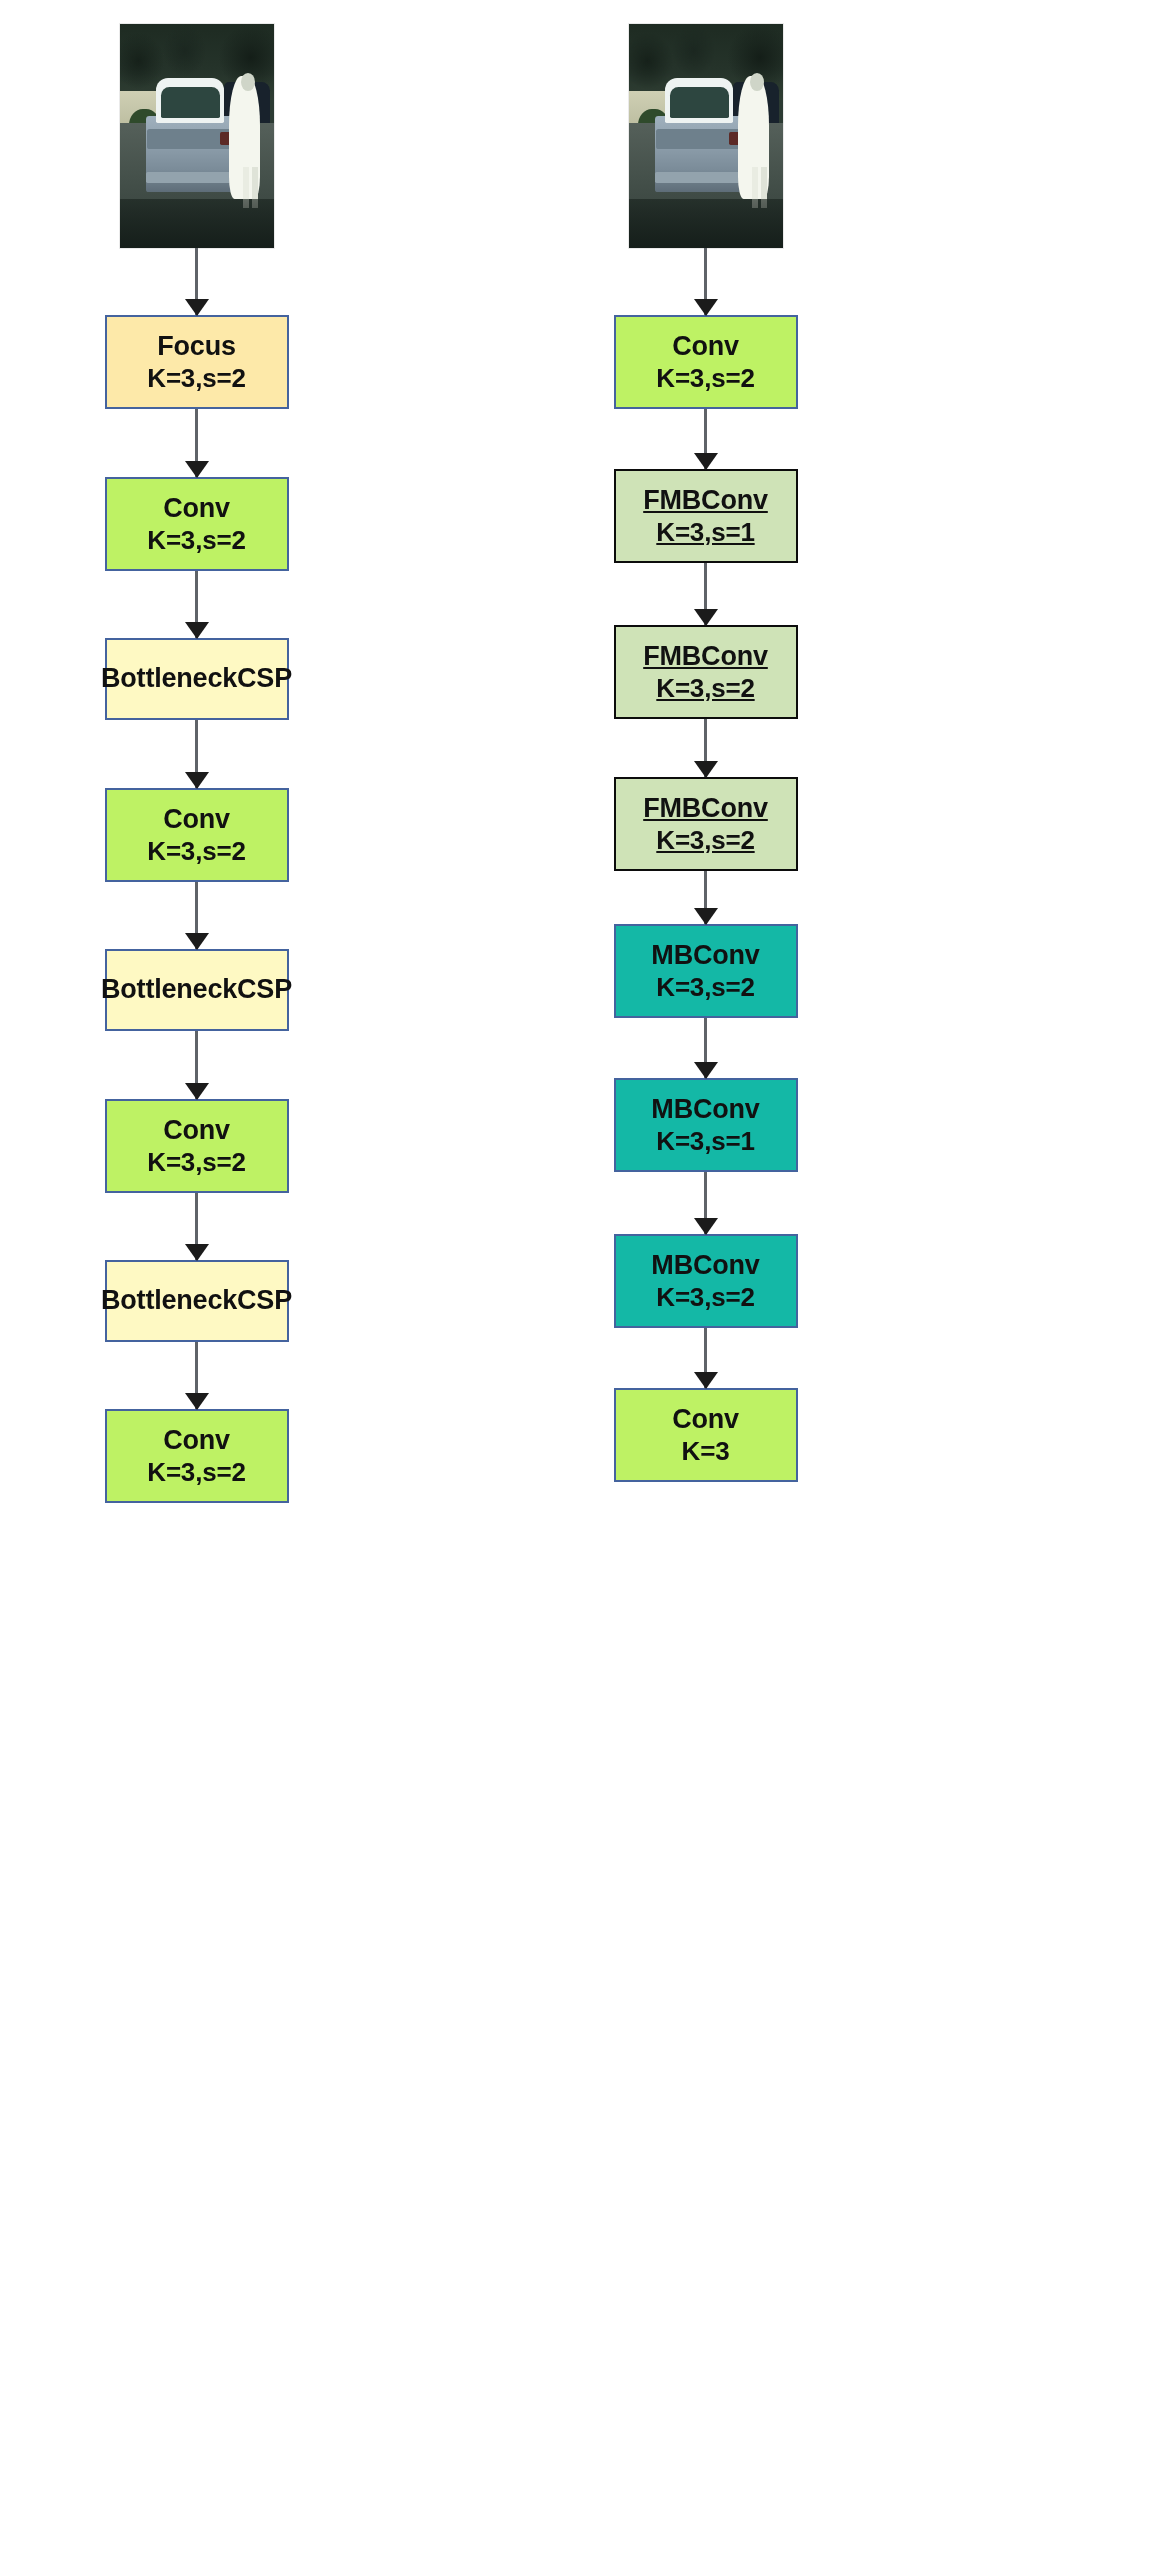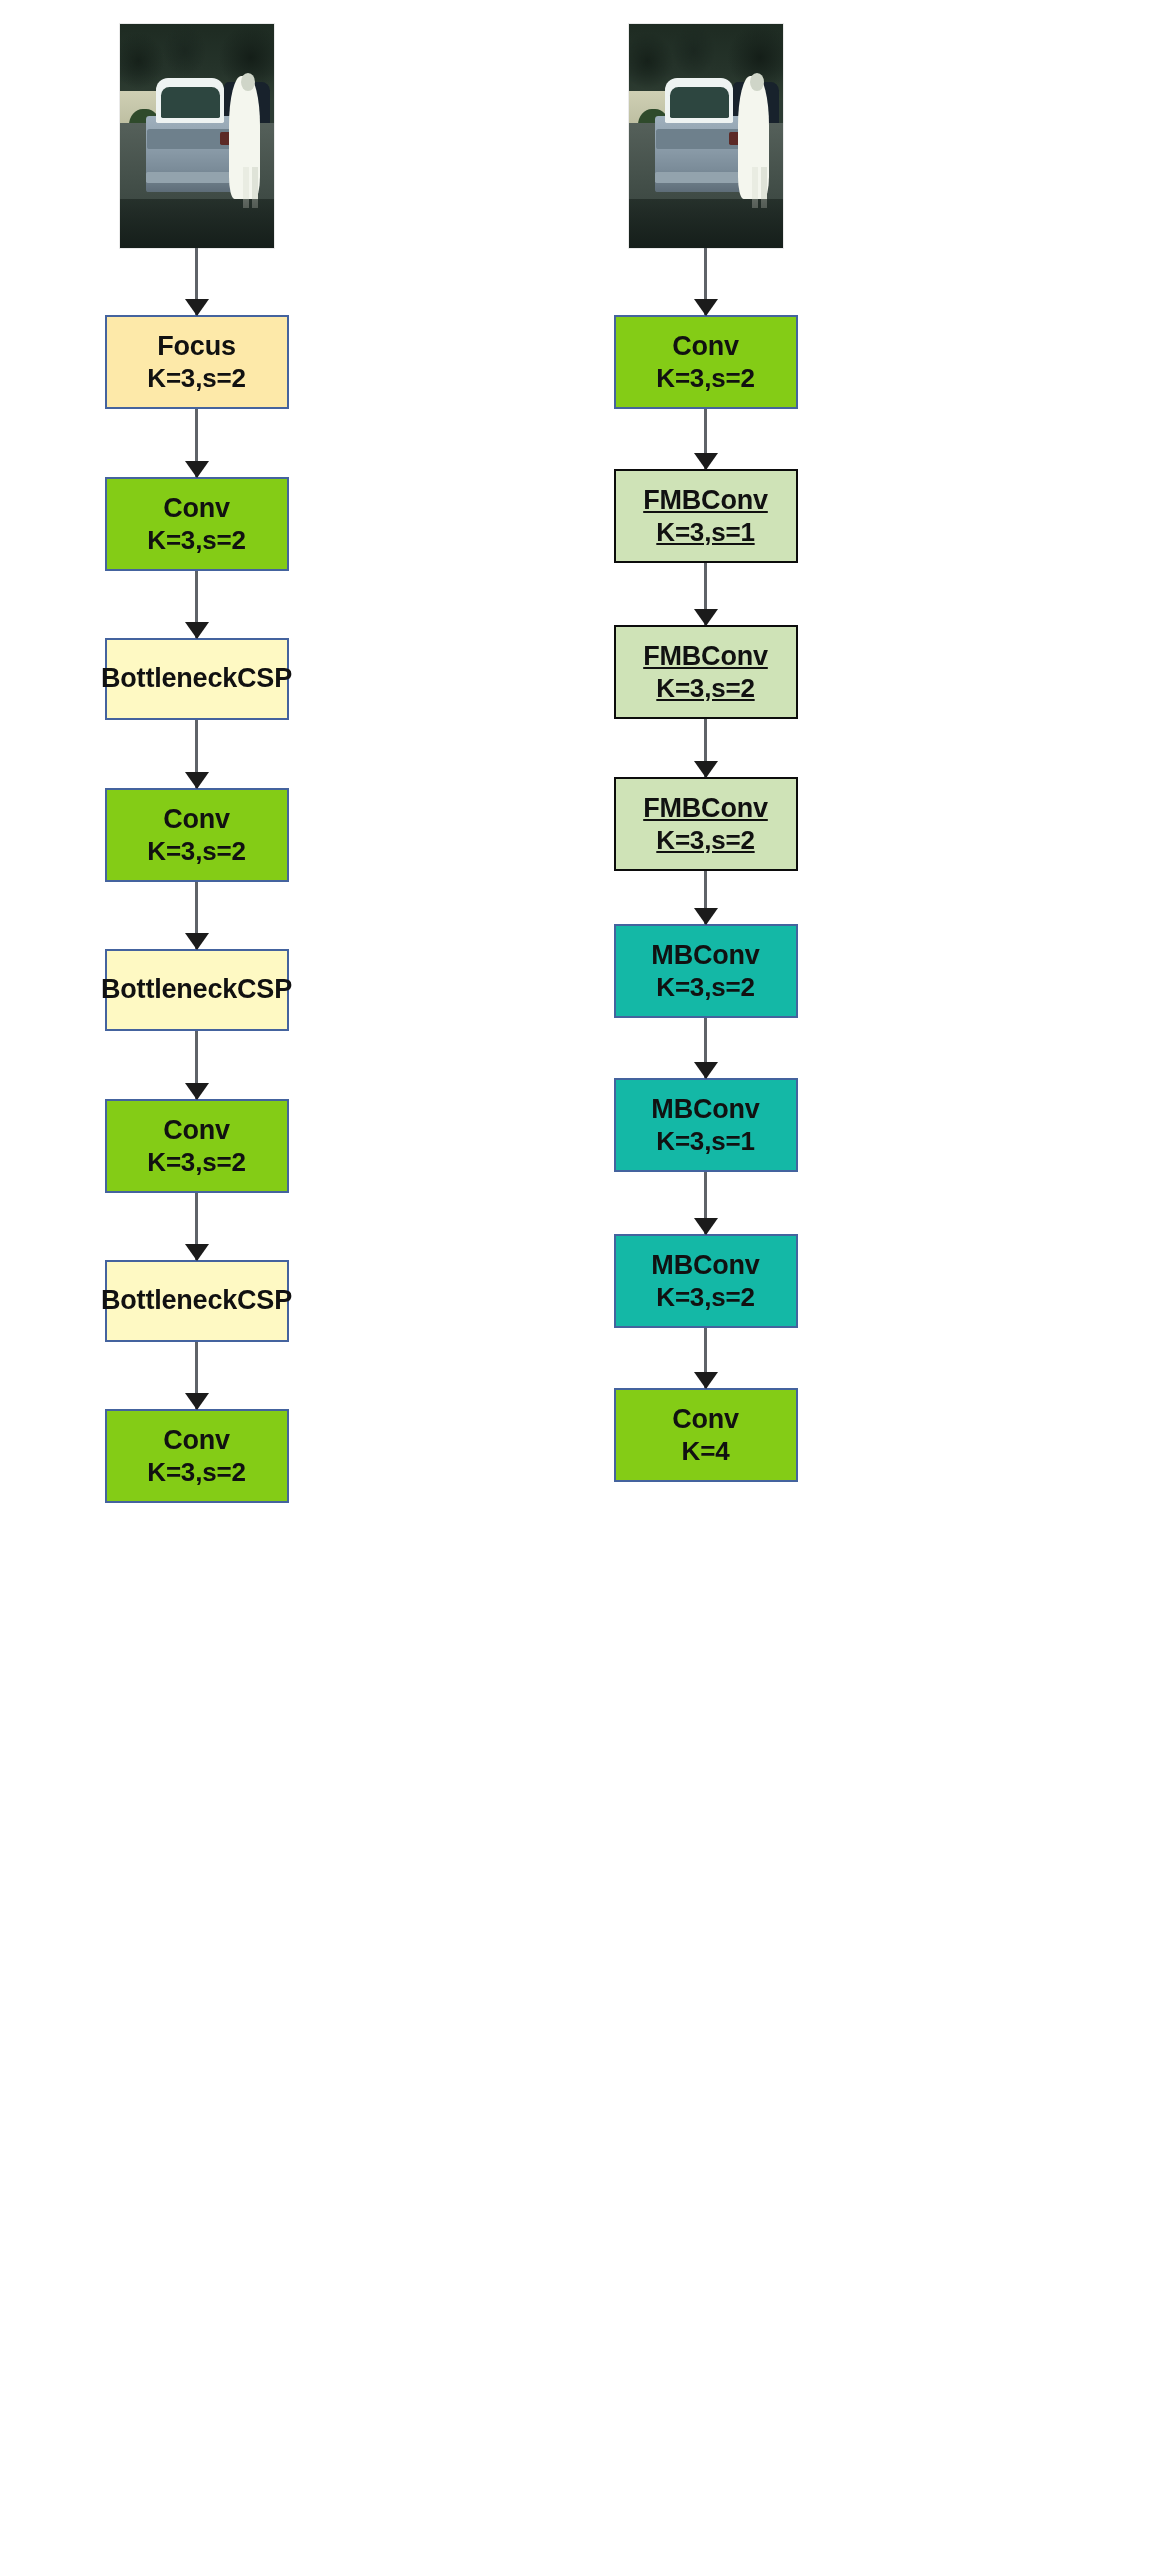--- a/index.html
+++ b/index.html
@@ -157,21 +157,21 @@
     line-height: 1.16;
     letter-spacing: -0.2px;
   }
   .node .l1 { font-size: 27px; }
   .node .l2 { font-size: 26px; }
   .node .l2:empty { display: none; }
 
   .node.two-line { height: 94px; }
   .node.one-line { height: 82px; }
 
-  .node.conv        { background: #84cc16; border: 2.6px solid #44639e; }
+  .node.conv        { background: #bef264; border: 2.6px solid #44639e; }
   .node.focus       { background: #fde9a9; border: 2.6px solid #44639e; }
   .node.csp         { background: #fef9c3; border: 2.6px solid #44639e; }
   .node.fmbconv     { background: #cfe3b7; border: 2.6px solid #0c0c0c; text-decoration: underline; }
   .node.mbconv      { background: #14b8a6; border: 2.6px solid #44639e; }
 </style>
 </head>
 <body>
 
 <div class="canvas">
 
@@ -336,19 +336,19 @@
         <div class="node mbconv two-line">
           <div class="l1">MBConv</div>
           <div class="l2">K=3,s=2</div>
         </div>
         <div class="arrow" style="height: 60px;">
           <div class="shaft"></div>
           <div class="head"></div>
         </div>
         <div class="node conv two-line">
           <div class="l1">Conv</div>
-          <div class="l2">K=4</div>
+          <div class="l2">K=3</div>
         </div>
       </div>
   </div>
 
 </div>
 
 
 </body></html>

